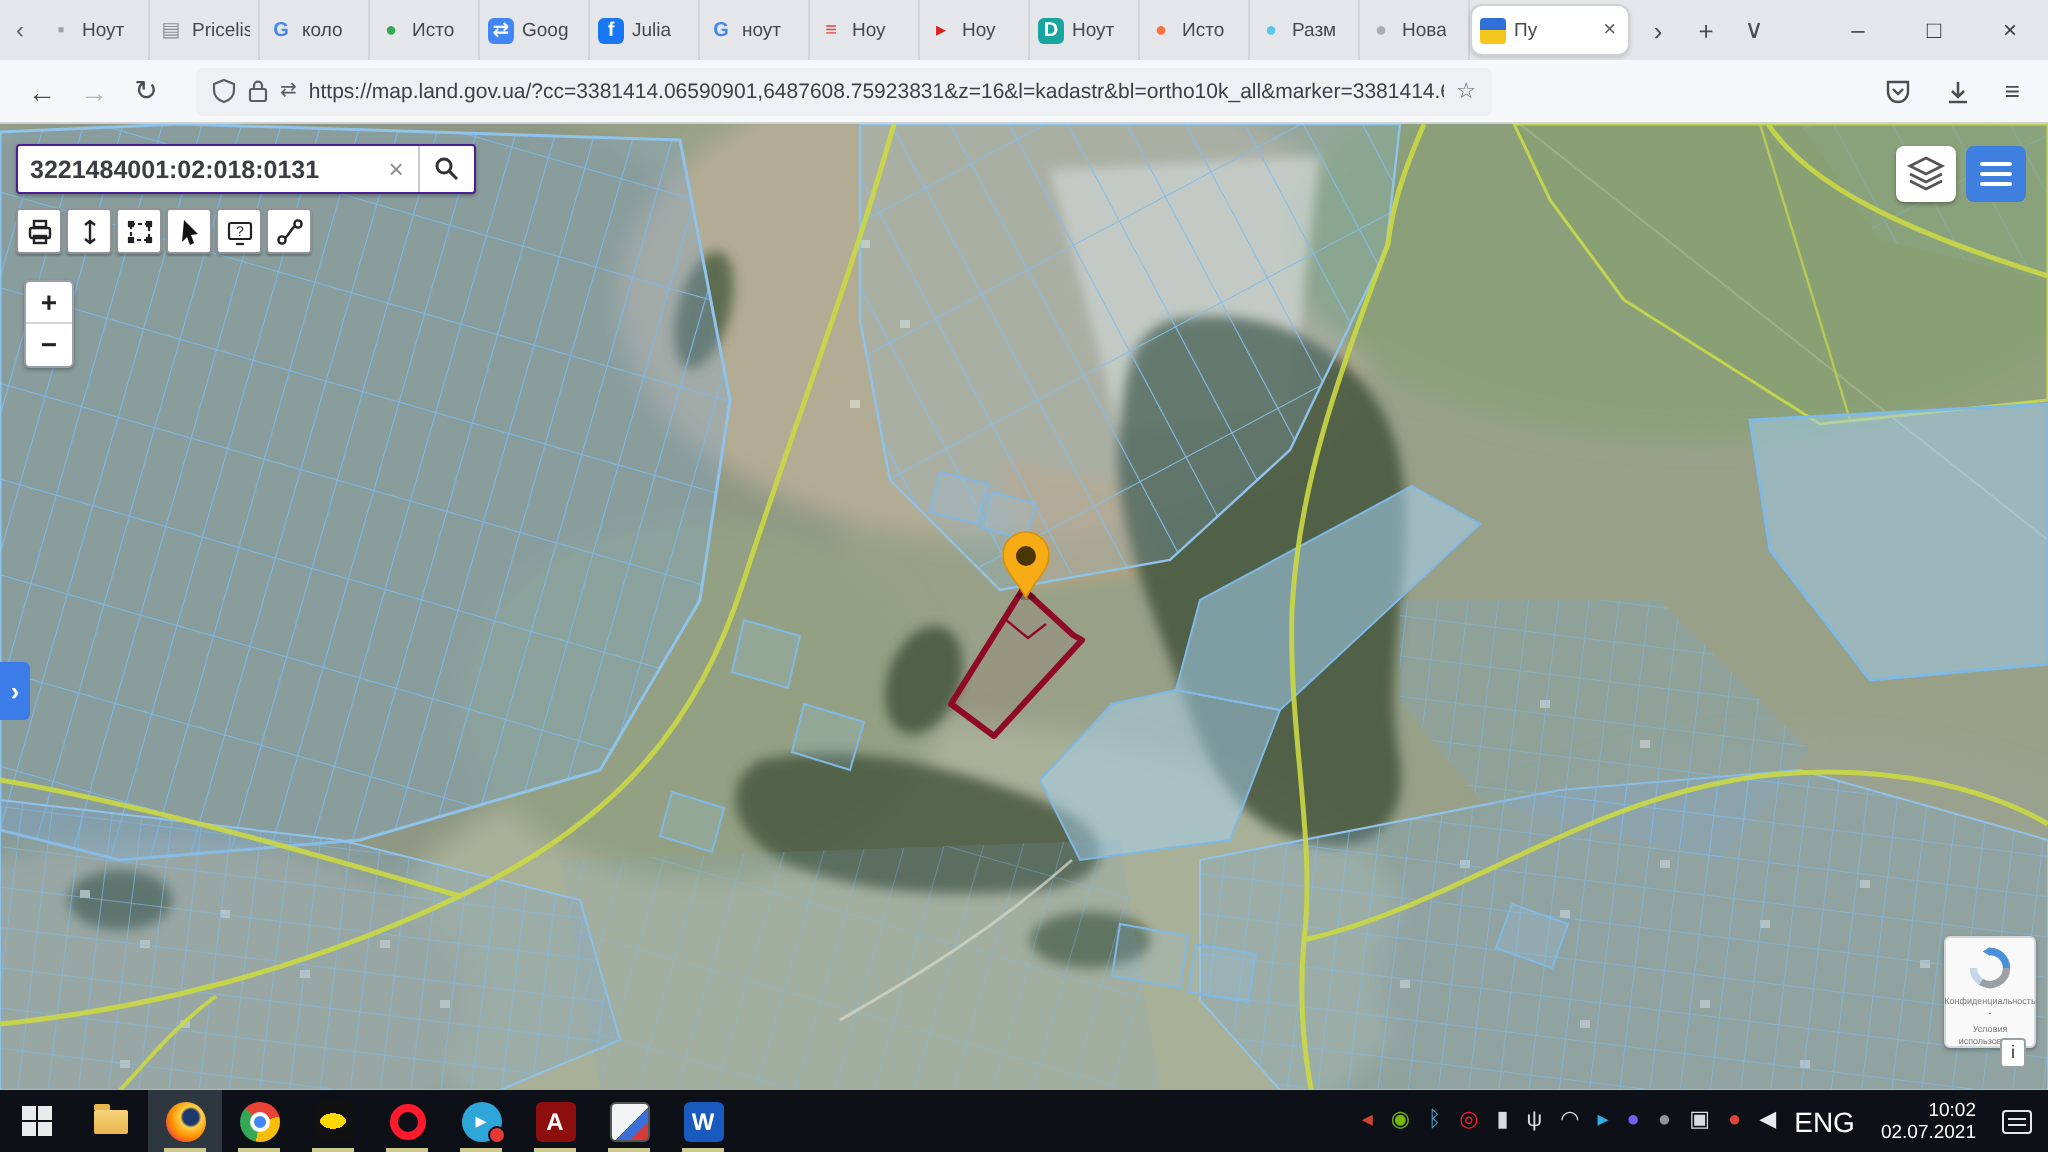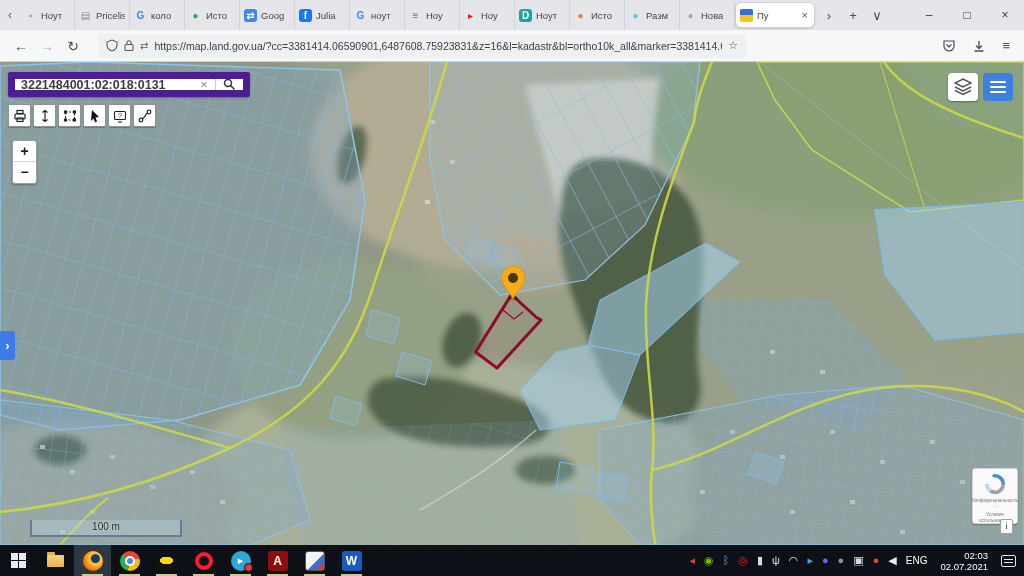--- a/index.html
+++ b/index.html
@@ -31,21 +31,21 @@
   .url-text{font-size:10.5px;color:#3d4045;white-space:nowrap;overflow:hidden;flex:1;}
   .url-star{font-size:11px;color:#5a5d62;margin-left:6px;}
   .nav-right{margin-left:auto;display:flex;gap:16px;align-items:center;padding-right:6px;}
   .nav-right span{font-size:13px;color:#4a4d52;}
 
   
   .map{position:absolute;top:62px;left:0;width:1024px;height:483px;overflow:hidden;}
   .map svg{display:block;}
 
   .overlay{position:absolute;z-index:30;}
-  .searchbox{left:8px;top:72px;height:25px;display:flex;background:#fff;border:7px solid #4c1d95;border-radius:2px;box-shadow:0 1px 2px rgba(0,0,0,.3);align-items:center;}
+  .searchbox{left:8px;top:72px;height:25px;display:flex;background:#fff;border:1px solid #4c1d95;border-radius:2px;box-shadow:0 1px 2px rgba(0,0,0,.3);align-items:center;}
   .searchbox input{border:0;outline:0;width:178px;padding:0 6px;font-size:12.5px;font-weight:bold;color:#3a3d42;background:transparent;}
   .search-clear{width:22px;text-align:center;color:#8a8d92;font-size:13px;}
   .search-go{width:28px;height:100%;border-left:1px solid #c8cacd;display:flex;align-items:center;justify-content:center;}
   .mtoolbar{left:8px;top:104px;display:flex;gap:2px;}
   .mtool{width:23px;height:23px;background:#fff;border:1px solid #8e9196;border-radius:2px;display:flex;align-items:center;justify-content:center;box-shadow:0 1px 1px rgba(0,0,0,.25);}
   .zoomctl{left:12px;top:140px;width:25px;background:#fff;border:1px solid #9aa0a6;border-radius:3px;box-shadow:0 1px 2px rgba(0,0,0,.3);}
   .zoomctl div{height:21px;text-align:center;font-size:14px;font-weight:bold;color:#222;line-height:21px;}
   .zoomctl div:first-child{border-bottom:1px solid #d4d6d9;}
   .panel-toggle{left:0;top:331px;width:15px;height:29px;background:#3b7ce8;border-radius:0 3px 3px 0;color:#fff;font-size:13px;font-weight:bold;display:flex;align-items:center;justify-content:center;}
   .layers-btn{left:948px;top:73px;width:30px;height:28px;background:#fff;border-radius:4px;display:flex;align-items:center;justify-content:center;box-shadow:0 1px 2px rgba(0,0,0,.35);}
@@ -73,21 +73,21 @@
   .bat-icon i{width:15px;height:9px;border-radius:50%;background:radial-gradient(ellipse,#ffd900 0 60%,#111 61%);}
   .opera-icon{width:18px;height:18px;border-radius:50%;border:4px solid #ff1b2d;background:transparent;}
   .tg-icon{width:20px;height:20px;border-radius:50%;background:#2ea6da;color:#fff;font-size:11px;display:flex;align-items:center;justify-content:center;position:relative;}
   .tg-badge{position:absolute;right:-2px;bottom:-1px;width:9px;height:9px;border-radius:50%;background:#e53935;border:1px solid #0d1117;}
   .sq-icon{width:20px;height:20px;border-radius:3px;display:flex;align-items:center;justify-content:center;color:#fff;font-size:12px;font-weight:bold;}
   .acrobat-icon{background:#8e0e0e;}
   .editor-icon{background:linear-gradient(135deg,#f2f4f6 0 55%,#3a6fd8 55% 75%,#d83a3a 75% 100%);border:1px solid #555;}
   .word-icon{background:#185abd;}
   .tray{margin-left:auto;display:flex;align-items:center;gap:9px;padding-right:8px;}
   .tray-ic{font-size:11px;line-height:31px;}
-  .tray-lang{font-size:10px;color:#fff;}
+  .tray-lang{font-size:14px;color:#fff;}
   .tray-clock{text-align:right;color:#fff;font-size:9.5px;line-height:11px;padding-left:4px;}
   .tray-notif{width:15px;height:12px;border:1px solid #e4e6e8;border-radius:2px;position:relative;margin-left:4px;}
   .tray-notif i{position:absolute;left:2px;right:2px;top:3px;height:1px;background:#e4e6e8;}
   .tray-notif i+i{top:6px;}
 </style>
 </head>
 <body>
 
 <div class="screen">
 
@@ -280,21 +280,20 @@
         <path d="M2,9 L10,13 L18,9"></path>
         <path d="M2,12.5 L10,16.5 L18,12.5"></path>
       </svg>
   </div>
   <div class="overlay menu-btn">
       <i></i>
       <i></i>
       <i></i>
     </div>
 
-  <div class="overlay scalebar">100 m</div>
 
   <div class="overlay recaptcha">
     <svg width="24" height="24" viewBox="0 0 24 24" fill="none">
       <path d="M12,3 A9,9 0 0 1 21,12" stroke="#4a90d9" stroke-width="4"></path>
       <path d="M21,12 A9,9 0 0 1 7,19.5" stroke="#9aa0a6" stroke-width="4"></path>
       <path d="M7,19.5 A9,9 0 0 1 3,12" stroke="#c3d6ea" stroke-width="4"></path>
       <path d="M12,0.5 L12,5.5 L8,3 Z" fill="#4a90d9"></path>
     </svg>
     <span class="rc-txt">Конфиденциальность -</span>
     <span class="rc-txt">Условия использования</span>
@@ -484,21 +483,21 @@
 
           <span class="tray-ic" style="color: rgb(216, 220, 224);">▣</span>
 
           <span class="tray-ic" style="color: rgb(224, 68, 56);">●</span>
 
           <span class="tray-ic" style="color: rgb(232, 234, 236);">◀</span>
 
       </span>
       <span class="tray-lang">ENG</span>
       <span class="tray-clock">
-        <span>02:03</span><br>
+        <span>10:02</span><br>
         <span>02.07.2021</span>
       </span>
       <span class="tray-notif">
           <i></i>
           <i></i>
         </span>
     </div>
   </div>
 
 </div>

